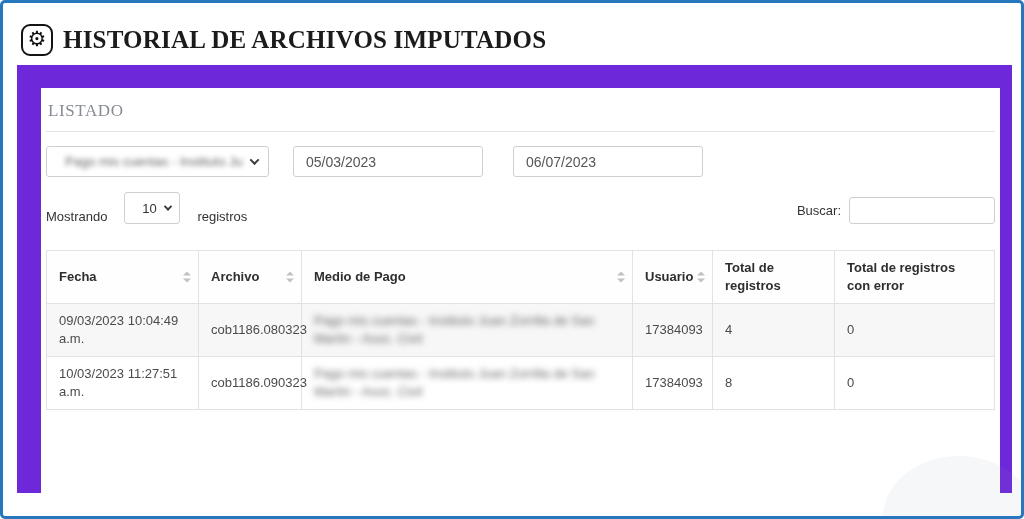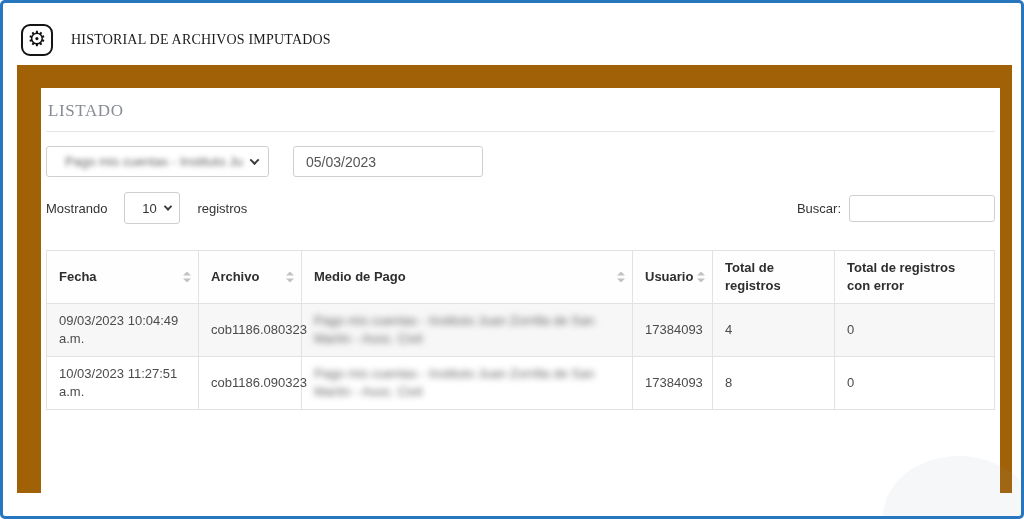--- a/index.html
+++ b/index.html
@@ -15,26 +15,26 @@
   }
 
   
   .topbar { display:flex; align-items:center; gap:10px; padding:14px 0 0 18px; height:60px; }
   .gear-btn {
     width:32px; height:32px; border:2px solid #141414; border-radius:9px;
     display:flex; align-items:center; justify-content:center; background:#fff; cursor:pointer;
   }
   .gear-glyph { font-family:"DejaVu Sans", sans-serif; font-size:21px; line-height:1; color:#111; margin-top:-2px; }
   .page-title {
-    margin:8px; font-family:"Liberation Serif", serif; font-weight:400;
-    font-size:14px; color:#1b1b1b; letter-spacing:.2px;
+    margin:0; font-family:"Liberation Serif", serif; font-weight:700;
+    font-size:25px; color:#1b1b1b; letter-spacing:.2px;
   }
 
   
-  .panel { position:absolute; left:14px; top:62px; width:995px; height:428px; background:#a16207; }
+  .panel { position:absolute; left:14px; top:62px; width:995px; height:428px; background:#6d28d9; }
   .card  { position:absolute; left:24px; top:23px; right:12px; bottom:0; background:#fff; padding:0 5px; overflow:hidden; }
 
   .section-title {
     margin:13px 0 0 2px; font-family:"Liberation Serif", serif; font-weight:400;
     font-size:17px; color:#878c94; letter-spacing:.6px;
   }
   .rule { border:none; border-top:1px solid #e3e6e9; margin:10px 0 0 0; }
 
   
   .filters { display:flex; align-items:center; margin-top:14px; }
@@ -49,21 +49,21 @@
     border-right:2px solid #3c3c3c; border-bottom:2px solid #3c3c3c;
     transform:rotate(45deg) translate(-1px,-1px); flex:none;
   }
   .date-input {
     width:190px; height:31px; border:1px solid #cfcfcf; border-radius:3px;
     padding:0 12px; font-size:14px; color:#555; font-family:inherit; margin-left:24px; outline:none;
   }
   .date-input.second { margin-left:30px; }
 
   
-  .length-row { display:flex; align-items:center; margin-top:15px; font-size:13px; color:#333; }
+  .length-row { display:flex; align-items:flex-end; margin-top:15px; font-size:13px; color:#333; }
   .sel.small { width:56px; height:32px; margin:0 17px; padding:14px 8px; color:#333; }
   .sel.small .val { flex:1; text-align:center; padding:0; }
   .sel.small .chev { width:6px; height:6px; }
   .search-box { margin-left:auto; display:flex; align-items:center; gap:8px; margin-right:0; }
   .search-box input {
     width:146px; height:27px; border:1px solid #cfcfcf; border-radius:3px;
     padding:0 8px; font-family:inherit; font-size:13px; outline:none;
   }
 
   
@@ -94,20 +94,21 @@
   <div class="card">
     <h2 class="section-title">LISTADO</h2>
     <hr class="rule">
 
     <div class="filters">
       <div class="sel">
         <span class="val blur-sm">Pago mis cuentas - Instituto Ju</span>
         <span class="chev"></span>
       </div>
       <input class="date-input" type="text" value="05/03/2023" style="">
+      <input class="date-input second" type="text" value="06/07/2023" style="">
     </div>
 
     <div class="length-row">
       <span>Mostrando</span>
       <div class="sel small">
         <span class="val">10</span>
         <span class="chev"></span>
       </div>
       <span>registros</span>
       <div class="search-box">

